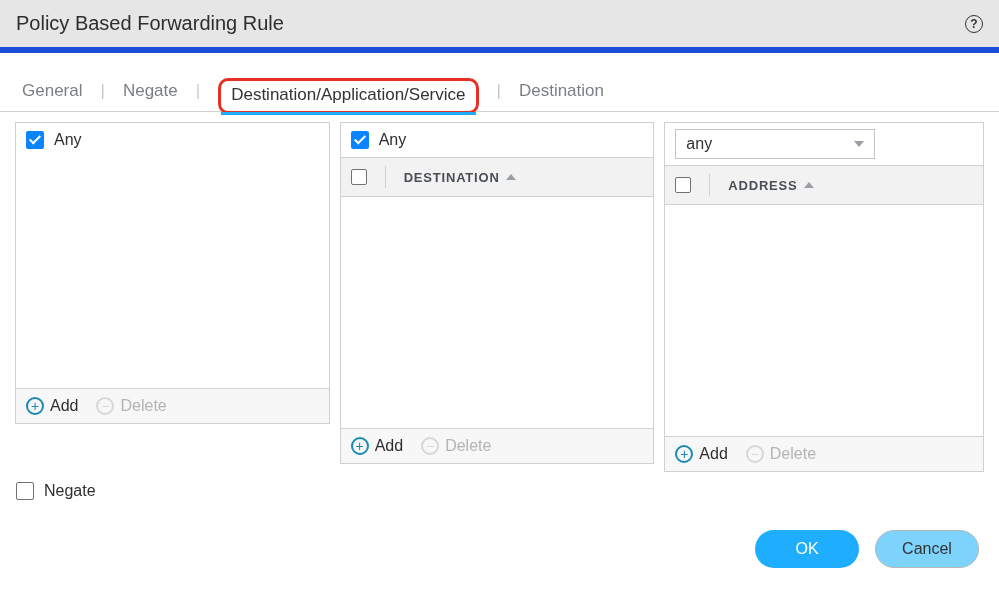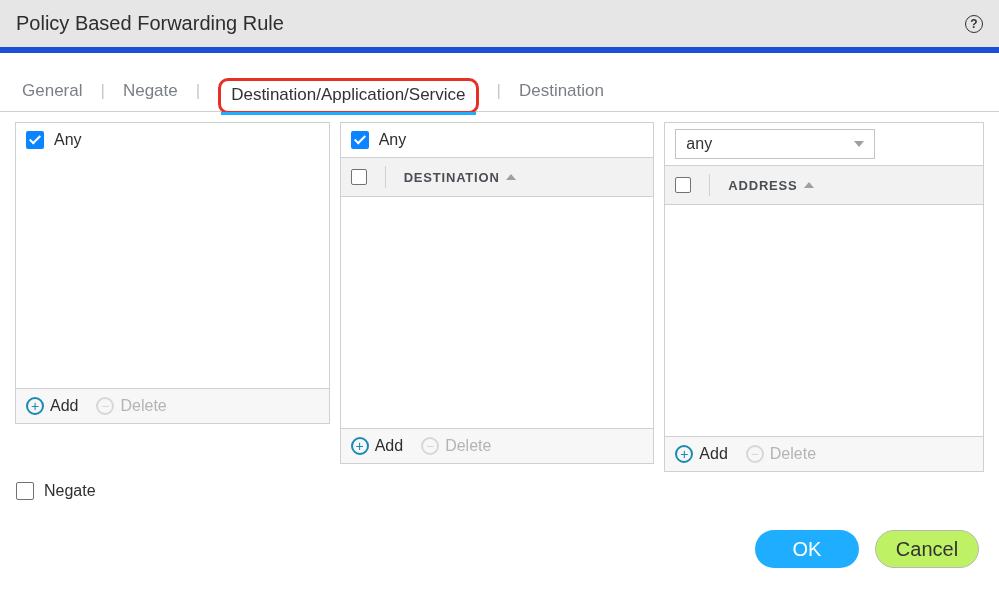--- a/index.html
+++ b/index.html
@@ -214,30 +214,30 @@
     gap: 16px;
     padding: 24px 20px;
   }
   .btn {
     min-width: 104px;
     height: 38px;
     border-radius: 19px;
     display: inline-flex;
     align-items: center;
     justify-content: center;
-    font-size: 20px;
+    font-size: 16px;
     cursor: pointer;
   }
   .btn-primary {
     background: #1faeff;
     color: #fff;
     border: none;
   }
   .btn-secondary {
-    background: #bef264;
+    background: #7dd3fc;
     color: #333;
     border: 1px solid #b8b8b8;
     text-align: right;
   }
   .header-sep {
     width: 1px;
     height: 22px;
     background: #d0d0d0;
     margin: 0 4px;
   }

